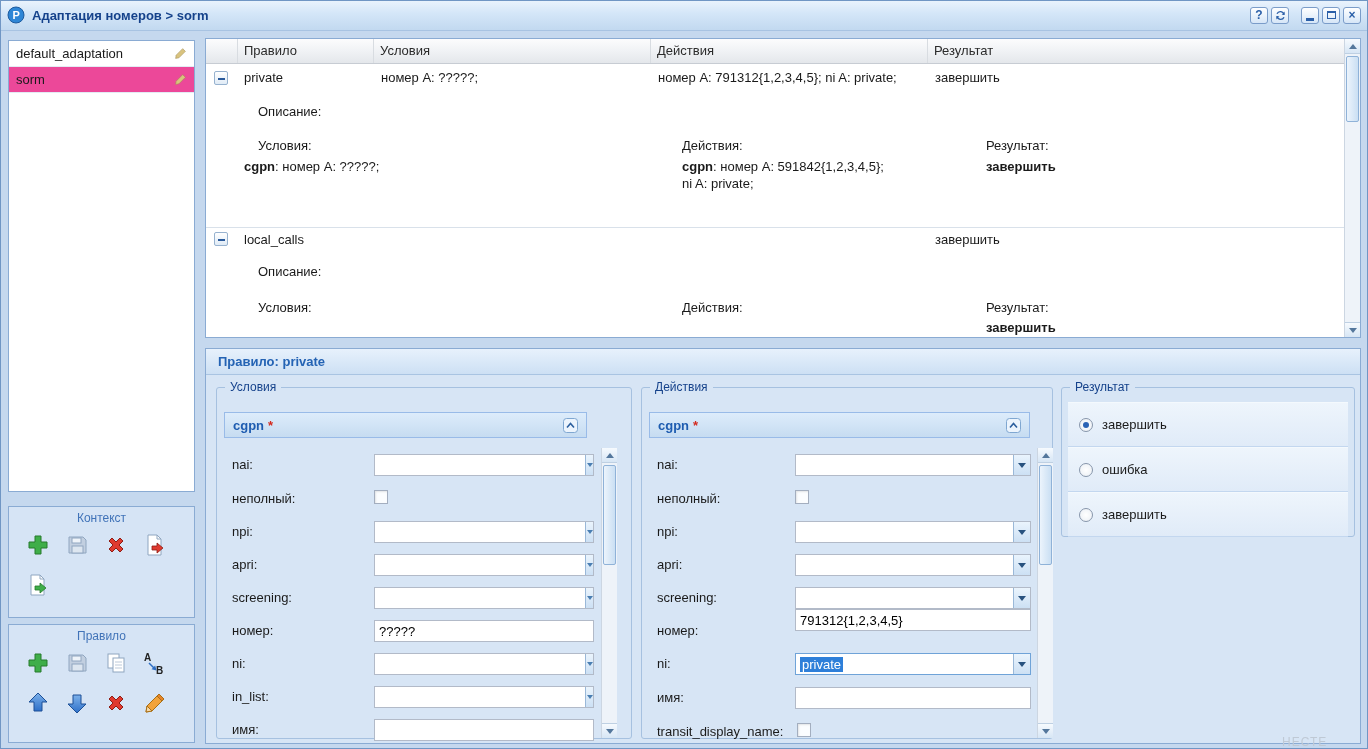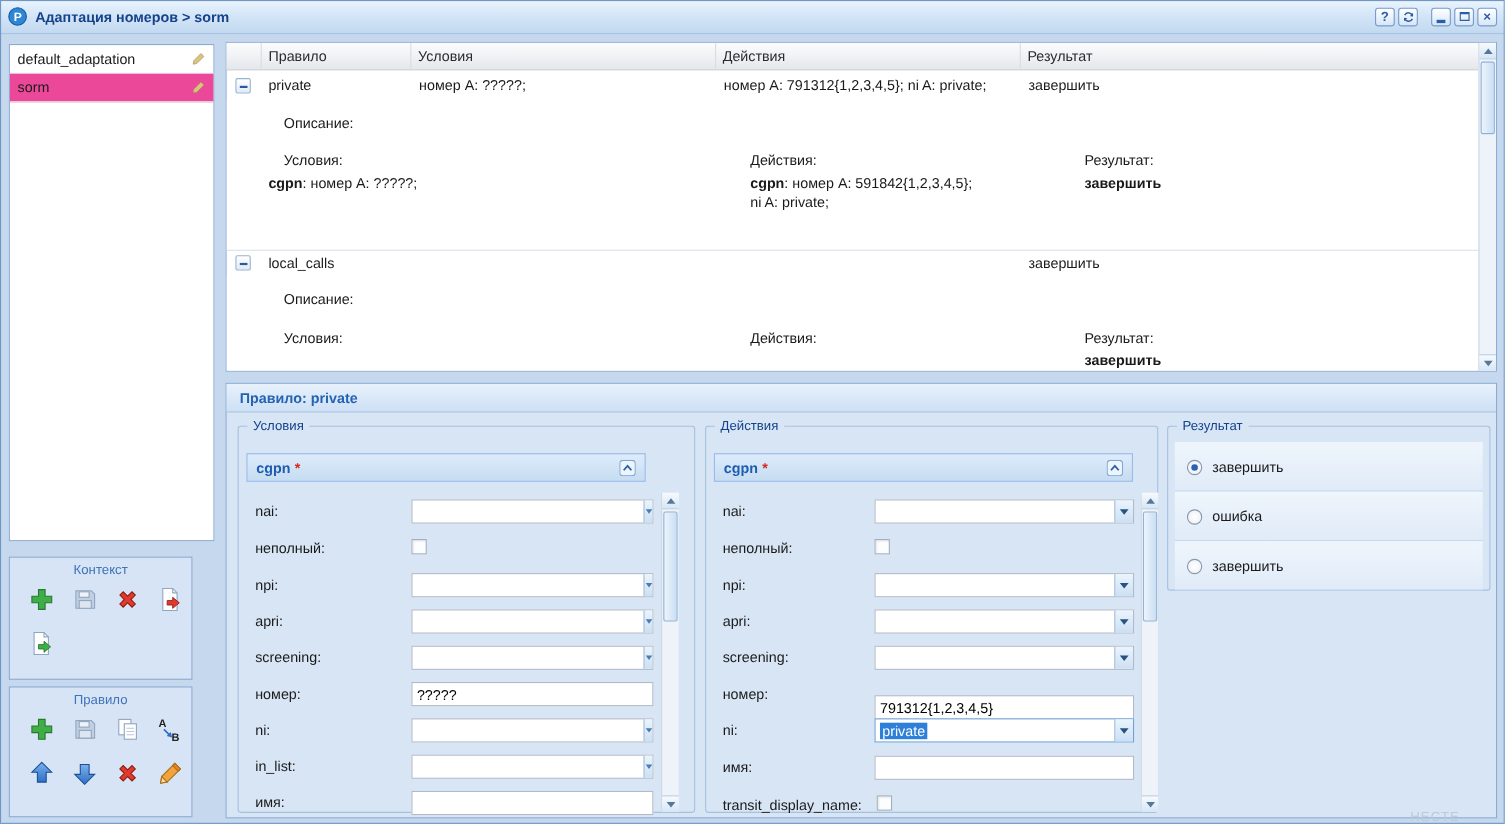--- a/index.html
+++ b/index.html
@@ -15,21 +15,21 @@
 .wbtn .bar{width:8px;height:3px;background:#2a5fa8;margin-top:8px}
 .wbtn .box{width:9px;height:8px;border:1px solid #2a5fa8;border-top-width:2px}
 .gap6{width:6px}
 
 
 #ctx-list{position:absolute;left:8px;top:40px;width:187px;height:452px;background:#fff;border:1px solid #8aabd3}
 .ctx-item{height:26px;border-bottom:1px solid #e3ebf4;display:flex;align-items:center;padding:1px 7px;cursor:pointer}
 .ctx-item.selected{background:#ec4899}
 .ctx-item .pencil{margin-left:auto;display:flex;cursor:pointer}
 
-.tool-panel{position:absolute;left:8px;width:167px;border:1px solid #8aabd3;background:#d6e4f5}
+.tool-panel{position:absolute;left:8px;width:187px;border:1px solid #8aabd3;background:#d6e4f5}
 #panel-context{top:506px;height:112px}
 #panel-rule{top:624px;height:119px}
 .ptitle{text-align:center;color:#4173b8;font-size:12px;padding-top:4px}
 .icons{padding:7px 0 0 16px;display:flex;flex-wrap:wrap;gap:14px 13px;align-items:flex-start}
 .tbtn{width:26px;height:26px;display:flex;align-items:center;justify-content:center;cursor:pointer}
 .icon24{width:24px;height:24px}
 
 
 #grid{position:absolute;left:205px;top:38px;width:1156px;height:300px;background:#fff;border:1px solid #8aabd3}
 #grid-header{position:absolute;left:0;top:0;right:16px;height:25px;display:flex;background:linear-gradient(#fcfcfd,#f0f2f5 50%,#e4e7eb);border-bottom:1px solid #c7ccd3}
@@ -406,21 +406,21 @@
       <span class="trig"></span>
     </div>
 
     <span class="flabel" style="top:202px">screening:</span>
     <div class="combo fctl fc-act" style="top:199px">
       <input value="" style="">
       <span class="trig"></span>
     </div>
 
     <span class="flabel" style="top:235px">номер:</span>
-    <input class="ti fctl fc-act" style="top: 244px;" value="791312{1,2,3,4,5}">
+    <input class="ti fctl fc-act" style="top: 221px;" value="791312{1,2,3,4,5}">
 
     <span class="flabel" style="top:268px">ni:</span>
     <div class="combo fctl fc-act focus" style="top:265px">
       <span class="cval"><span class="selhl">private</span></span>
       <span class="trig"></span>
     </div>
 
     <span class="flabel" style="top:302px">имя:</span>
     <input class="ti fctl fc-act" style="top: 299px;" value="">
 

